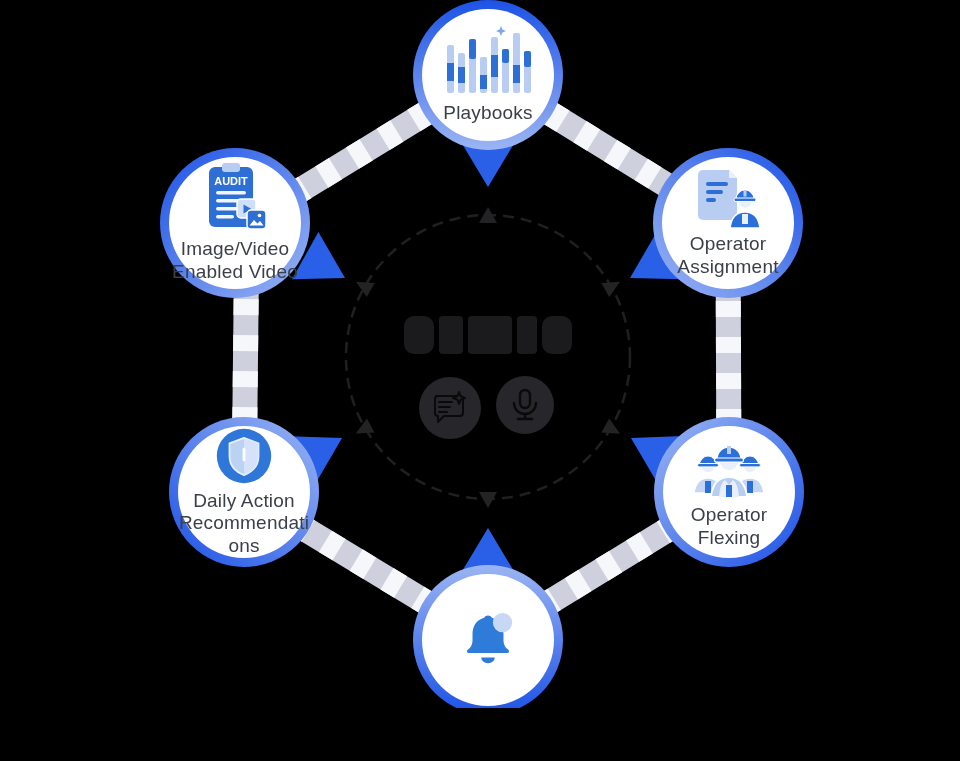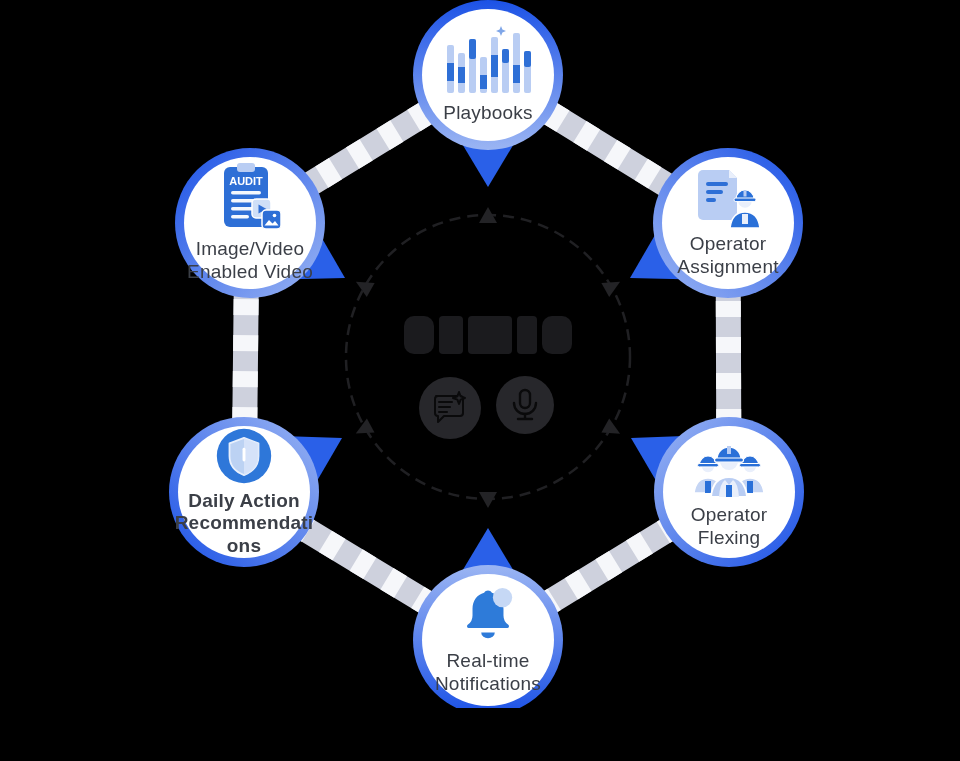--- a/index.html
+++ b/index.html
@@ -7,21 +7,21 @@
          font-family:"Liberation Sans", sans-serif;}
   #underlay{position:absolute;left:0;top:0;z-index:1;}
   .node{position:absolute;width:150px;height:150px;border-radius:50%;z-index:2;}
   .node-inner{position:absolute;inset:9px;background:#ffffff;border-radius:50%;
       display:flex;flex-direction:column;align-items:center;justify-content:center;gap:5px;}
   .node-label{text-align:center;color:#3b3f47;font-size:19px;line-height:1.18;
       white-space:pre-line;letter-spacing:.2px;}
   .g-top{background:linear-gradient(180deg,#1c52e6 0%,#9bb5f3 100%);}
   .g-topleft{background:linear-gradient(135deg,#1c52e6 0%,#9bb5f3 100%);}
   .g-topright{background:linear-gradient(225deg,#1c52e6 0%,#9bb5f3 100%);}
-  .g-bottomleft{background:linear-gradient(45deg,#1c52e6 0%,#9bb5f3 100%);font-weight:bold;}
+  .g-bottomleft{background:linear-gradient(45deg,#1c52e6 0%,#9bb5f3 100%);}
   .g-bottomright{background:linear-gradient(315deg,#1c52e6 0%,#9bb5f3 100%);}
   .g-bottom{background:linear-gradient(0deg,#1c52e6 0%,#9bb5f3 100%);}
   
   .hub-wordmark{position:absolute;left:404px;top:316px;width:172px;height:38px;z-index:3;
       display:flex;gap:5px;align-items:stretch;}
   .hub-wordmark span{background:#1b1b1e;display:block;}
   .badge{position:absolute;width:62px;height:62px;border-radius:50%;background:#27272b;
       z-index:3;display:flex;align-items:center;justify-content:center;}
   .badge svg{display:block;}
 </style>
@@ -107,21 +107,21 @@
             <rect x="74" y="40" width="7" height="18" fill="#2e6fd6"></rect>
           <rect x="85" y="26" width="7" height="42" rx="2" fill="#b9cdf3"></rect>
             <rect x="85" y="26" width="7" height="16" rx="2" fill="#2e6fd6"></rect>
           <path d="M62,1 l1.4,3.6 L67,6 l-3.6,1.4 L62,11 l-1.4,-3.6 L57,6 l3.6,-1.4 Z" fill="#7fa6e8"></path>
         </g>
       </svg>
       <div class="node-label">Playbooks</div>
     </div>
   </div>
 
-  <div class="node g-topleft" style="left:175px;top:148px;">
+  <div class="node g-topleft" style="left:160px;top:148px;">
     <div class="node-inner">
       <svg width="70" height="70" viewBox="0 0 70 70">
         <rect x="22" y="0" width="18" height="10" rx="3" fill="#b9cdf3"></rect>
         <rect x="9" y="4" width="44" height="60" rx="6" fill="#2e6fd6"></rect>
         <rect x="22" y="1" width="18" height="8" rx="3" fill="#b9cdf3"></rect>
         <text x="31" y="22" fill="#ffffff" font-size="11" font-weight="bold" text-anchor="middle" font-family="Liberation Sans, sans-serif">AUDIT</text>
         <rect x="16" y="28" width="30" height="3.5" rx="1.75" fill="#ffffff" opacity="0.95"></rect>
         <rect x="16" y="36" width="30" height="3.5" rx="1.75" fill="#ffffff" opacity="0.95"></rect>
         <rect x="16" y="44" width="24" height="3.5" rx="1.75" fill="#ffffff" opacity="0.95"></rect>
         <rect x="16" y="52" width="18" height="3.5" rx="1.75" fill="#ffffff" opacity="0.95"></rect>
@@ -208,18 +208,16 @@
     </div>
   </div>
 
   <div class="node g-bottom" style="left:413px;top:565px;">
     <div class="node-inner">
       <svg width="62" height="60" viewBox="0 0 64 62">
         <path d="M28,8 c1.8,-3 6.2,-3 8,0 c7.5,2 12,8.5 12,16.5 v7 q0,6.5 5,9.5 a2,2 0 0 1 -1,3.5 H12 a2,2 0 0 1 -1,-3.5 q5,-3 5,-9.5 v-7 C16,16.5 20.5,10 28,8 Z" fill="#2e7bd9"></path>
         <path d="M25,49 a7,6 0 0 0 14,0 Z" fill="#2e7bd9"></path>
         <circle cx="47" cy="13" r="10" fill="#c6d8f5"></circle>
       </svg>
-      <div class="node-label">Real-time
-Notifications</div>
     </div>
   </div>
 
 </div>
 
 </body></html>

